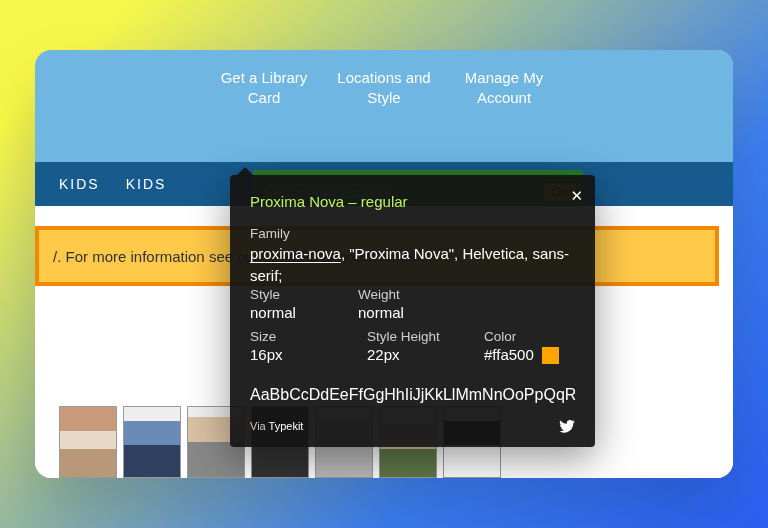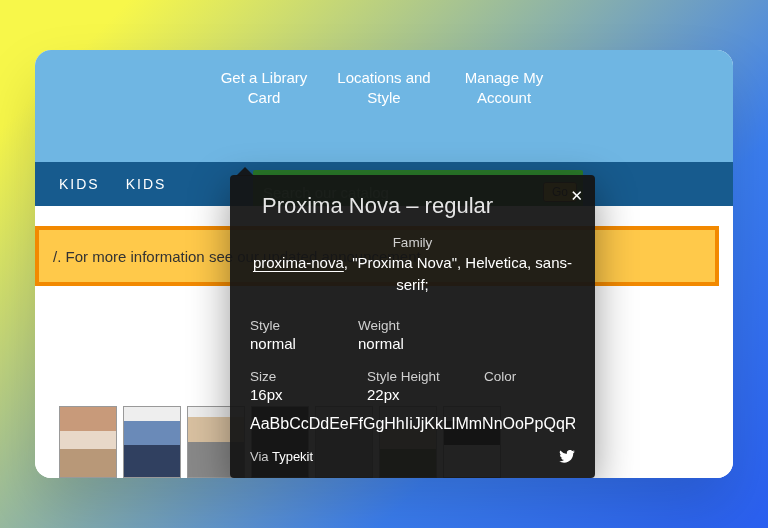--- a/index.html
+++ b/index.html
@@ -25,33 +25,33 @@
   .thumb.t2 { background: linear-gradient(#eee 0 20%, #6a8ab8 20% 55%, #304060 55% 100%); }
   .thumb.t3 { background: linear-gradient(#eee 0 15%, #d8c0a0 15% 50%, #888 50% 100%); }
   .thumb.t4 { background: linear-gradient(#333 0 100%); }
   .thumb.t5 { background: linear-gradient(#eee 0 20%, #bbb 20% 100%); }
   .thumb.t6 { background: linear-gradient(#eee 0 25%, #d8c0a0 25% 60%, #607848 60% 100%); }
   .thumb.t7 { background: linear-gradient(#eee 0 20%, #111 20% 55%, #fff 55% 100%); }
 
   .popover { position:absolute; left:195px; top:125px; width:365px; background: rgba(20,20,20,0.94); color:#fff; border-radius:4px; padding:18px 20px 14px 20px; box-shadow: 0 12px 40px rgba(0,0,0,.4); }
   .popover .arrow { position:absolute; left:6px; top:-8px; width:0; height:0; border-left:9px solid transparent; border-right:9px solid transparent; border-bottom:9px solid rgba(20,20,20,0.94); }
   .popover .close { position:absolute; right:12px; top:12px; color:#fff; cursor:pointer; font-size:15px; font-weight:300; }
-  .pop-title { font-size:22px; font-weight:400; color:#e5e5e5; margin-bottom:16px;margin-left:12px; }
+  .pop-title { font-size:15px; font-weight:400; color:#bef264; margin-bottom:16px; }
   .label { font-size:13.5px; color:#d0d0d0; font-weight:400; margin-bottom:2px; }
   .value { font-size:15px; color:#fff; font-weight:400; }
-  .family-line { margin-bottom:22px;text-align:center; }
+  .family-line { margin-bottom:0; }
   .family-line .value { line-height:1.45; }
   .family-line .primary { text-decoration: underline; text-underline-offset:3px; }
-  .row3 { display:flex; margin-bottom:17px; }
+  .row3 { display:flex; margin-bottom:8px; }
   .row3 > div { width:108px; }
-  .row4 { display:flex; margin-bottom:12px;gap:26px; }
+  .row4 { display:flex; margin-bottom:22px;gap:26px; }
   .row4 > div { width:108px; }
   .swatch { display:inline-block; width:17px; height:17px; background:#ffa500; vertical-align:middle; margin-left:8px; }
   .sample { font-size:16px; color:#fff; margin-bottom:16px; white-space:nowrap; overflow:hidden; }
-  .via { font-size:13px; color:#ccc; display:flex; align-items:center; justify-content:space-between; }
+  .via { font-size:11px; color:#ccc; display:flex; justify-content:space-between; }
   .via a { color:#fff; text-decoration:none; }
   .twitter { width:16px; height:13px; display:inline-block; cursor:pointer; }
   .twitter svg { width:16px; height:13px; fill:#fff; }
 </style>
 </head>
 <body>
 
 <div class="bg">
   <div class="window">
     <div class="topbar">
@@ -113,20 +113,23 @@
         <div>
           <div class="label">Size</div>
           <div class="value">16px</div>
         </div>
         <div>
           <div class="label">Style Height</div>
           <div class="value">22px</div>
         </div>
         <div>
           <div class="label">Color</div>
+          <div class="value">
+            <span>#ffa500</span><span class="swatch"></span>
+          </div>
         </div>
       </div>
 
       <div class="sample">AaBbCcDdEeFfGgHhIiJjKkLlMmNnOoPpQqR</div>
 
       <div class="via">
         <span>
           <span>Via </span><a href="#">Typekit</a>
         </span>
         <span class="twitter">

